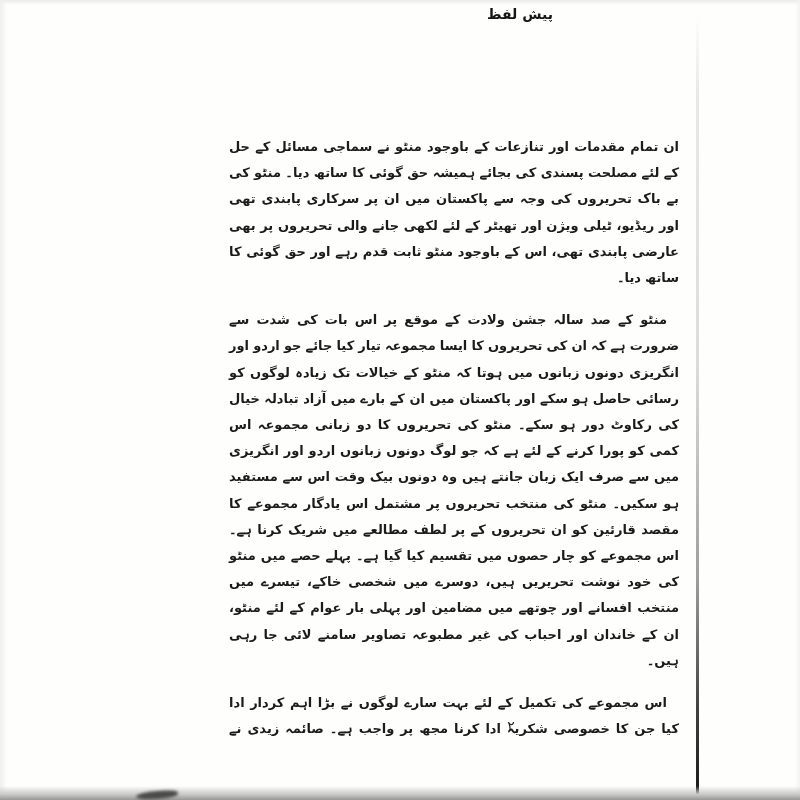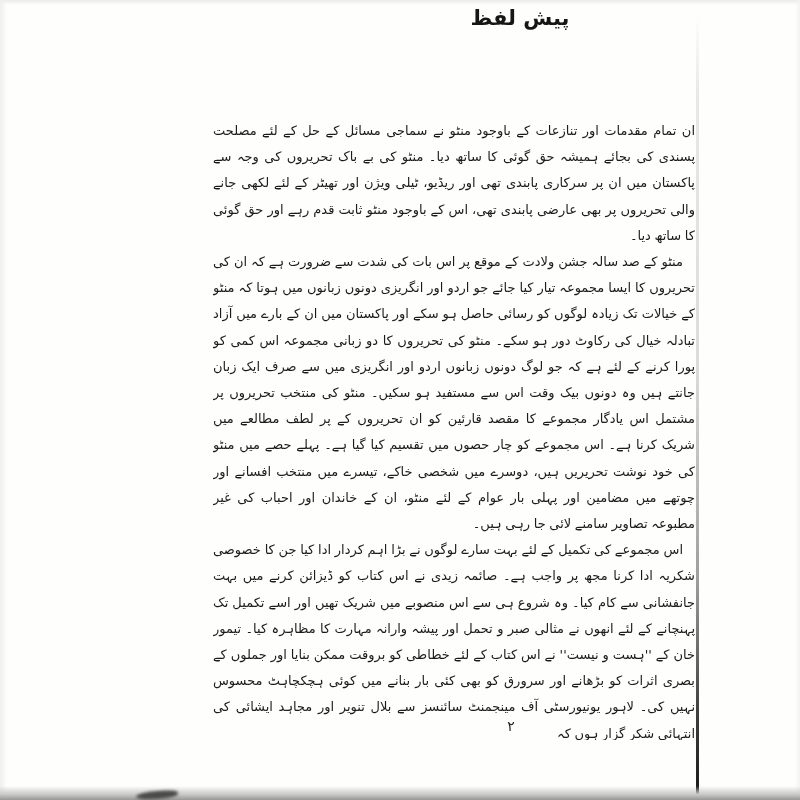--- a/index.html
+++ b/index.html
@@ -52,40 +52,41 @@
       rgba(20,20,18,0.80) 88%,
       rgba(10,10,8,0.95) 100%);
   }
   
   .header-title {
     position: absolute;
     left: 430px; top: 6px; width: 180px;
     text-align: center;
     direction: rtl;
     font-weight: bold;
-    font-size: 21px;
+    font-size: 14px;
     color: #161614;
     letter-spacing: 0.5px;
   }
   
   .text-block {
     position: absolute;
     left: 213px; top: 118px;
     width: 482px; height: 622px;
     overflow: hidden;
     direction: rtl;
     text-align: justify;
     color: #1b1b19;
     font-size: 13px;
     line-height: 26.2px;
     word-spacing: -0.5px;
   }
   .text-block p {
-    margin: 0;
+    margin: 16px;
     padding: 0;
+    font-weight: bold;
   }
   .text-block p.indent {
     text-indent: 12px;
   }
   .page-number {
     position: absolute;
     left: 496px; top: 718px; width: 30px;
     text-align: center;
     direction: rtl;
     font-size: 14px;

